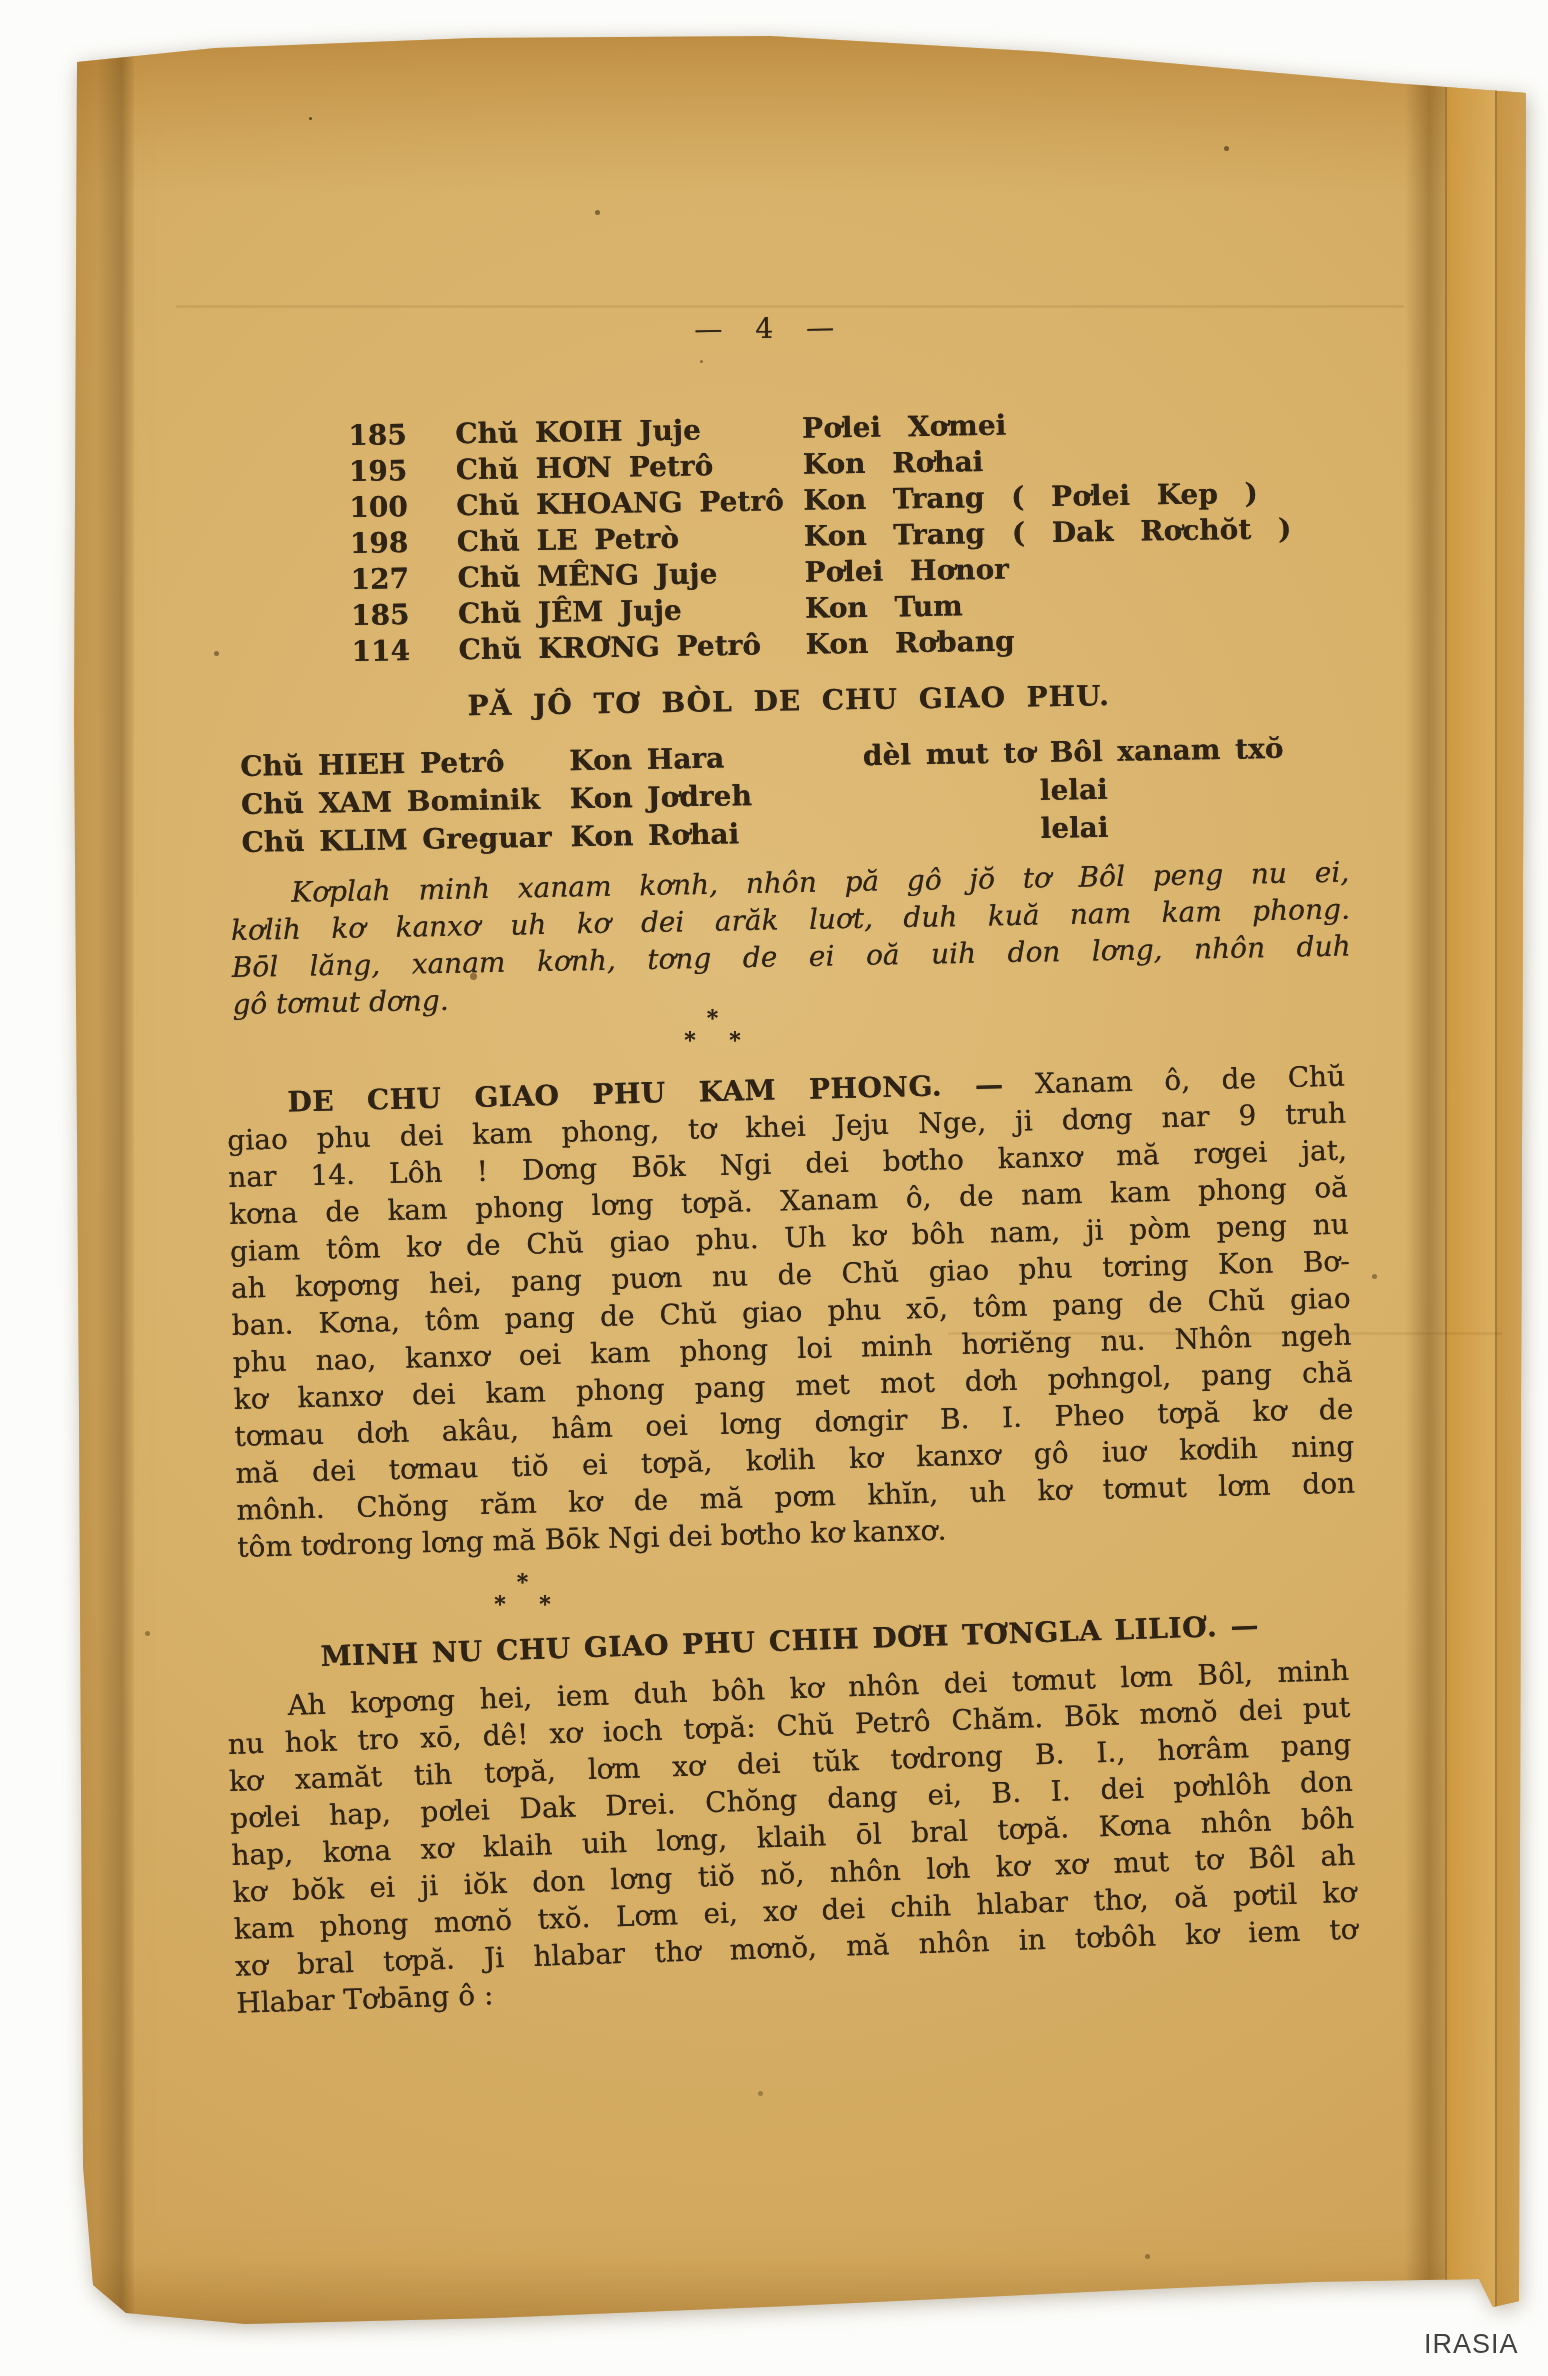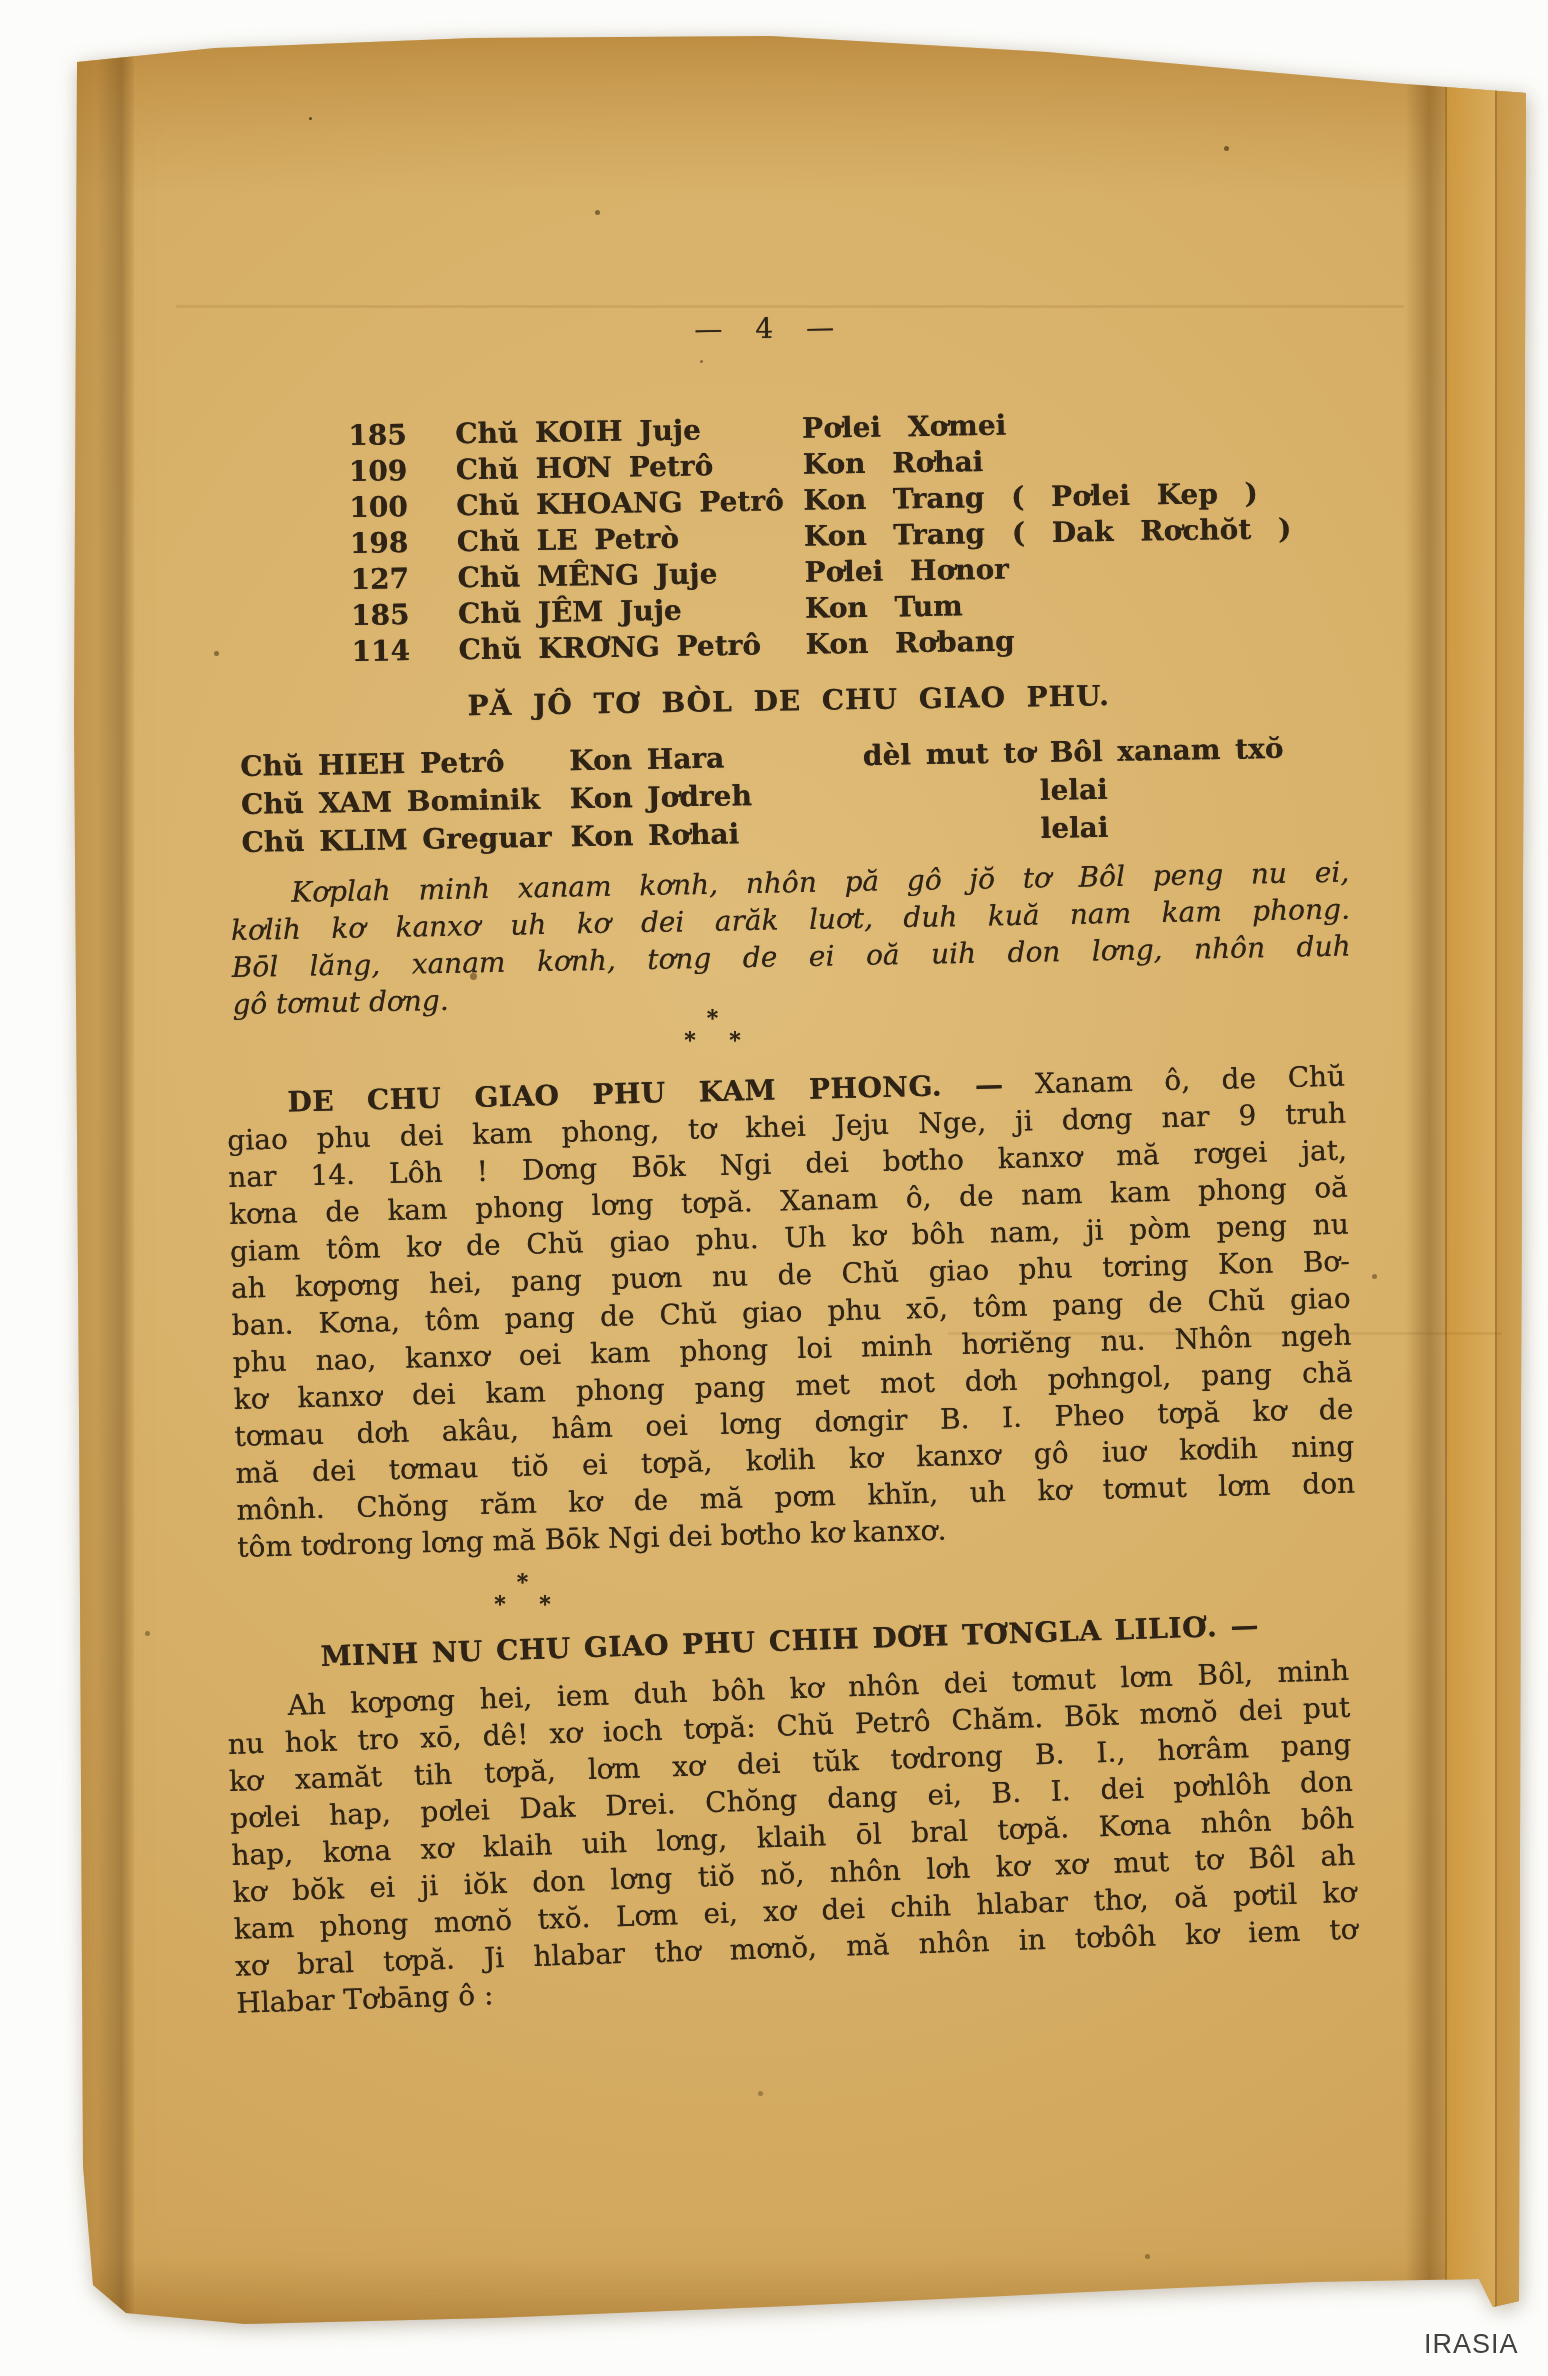--- a/index.html
+++ b/index.html
@@ -95,21 +95,21 @@
 
   <div class="txt pageno">— 4 —</div>
 
   <div class="txt roster" id="roster">
       <div class="r">
         <span class="num">185</span>
         <span class="name">Chŭ KOIH Juje</span>
         <span class="place">Pơlei Xơmei</span>
       </div>
       <div class="r">
-        <span class="num">109</span>
+        <span class="num">195</span>
         <span class="name">Chŭ HƠN Petrô</span>
         <span class="place">Kon Rơhai</span>
       </div>
       <div class="r">
         <span class="num">100</span>
         <span class="name">Chŭ KHOANG Petrô</span>
         <span class="place">Kon Trang ( Pơlei Kep )</span>
       </div>
       <div class="r">
         <span class="num">198</span>

